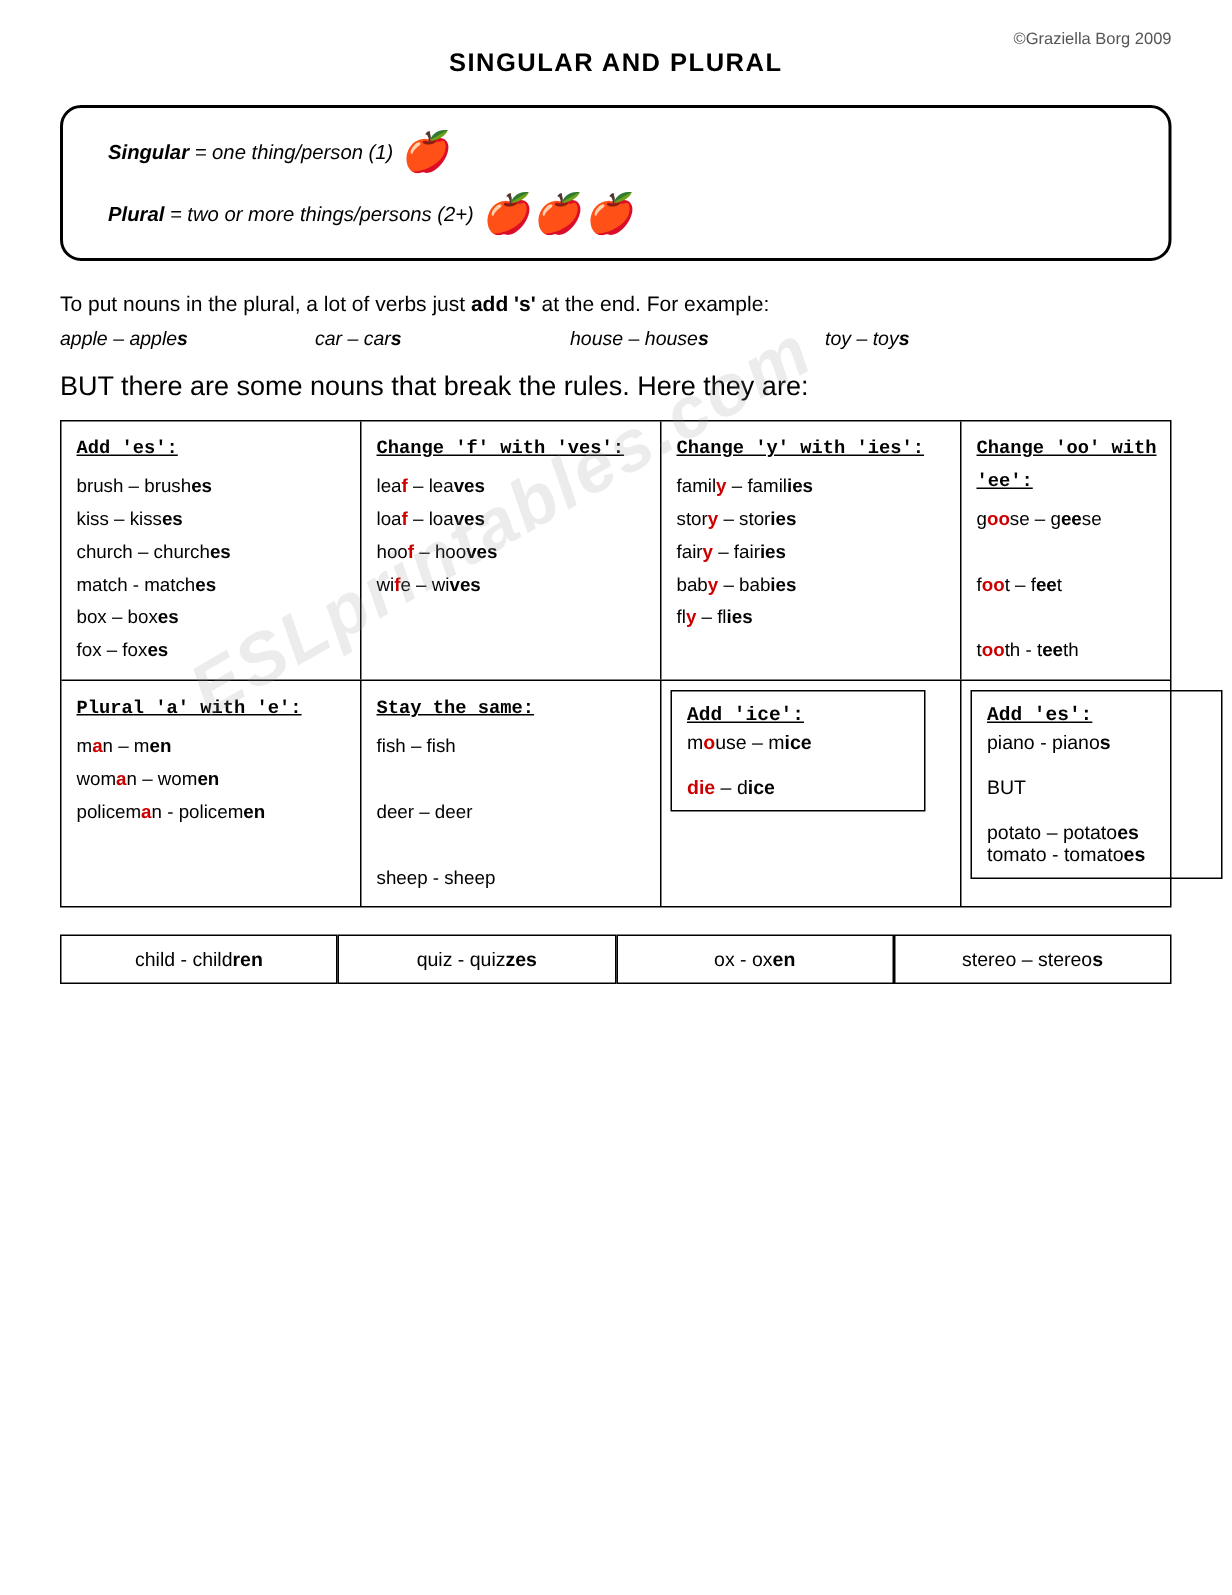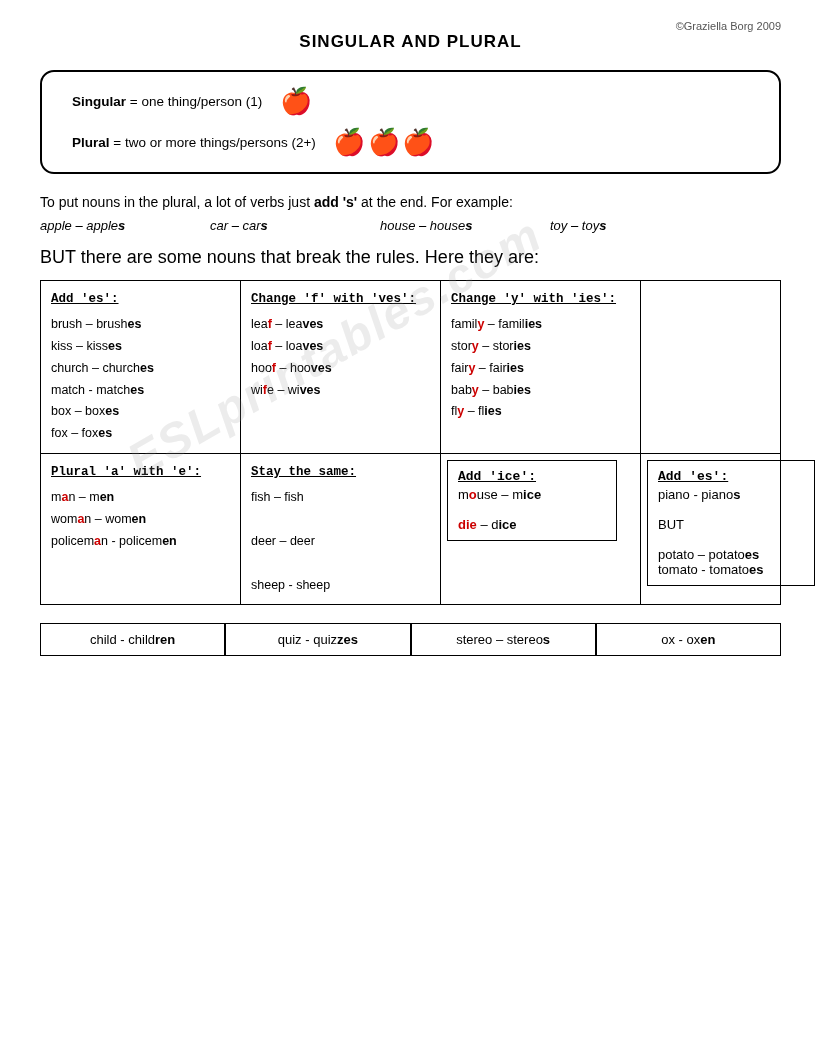--- a/index.html
+++ b/index.html
@@ -31,22 +31,23 @@
       padding: 14px 20px 14px 30px;
       margin-bottom: 20px;
       display: flex;
       flex-direction: column;
       gap: 10px;
       position: relative;
     }
     .def-row {
       display: flex;
       align-items: center;
-      gap: 18px;
+      gap: 5px;
       font-size: 13.5px;
+      font-style: italic;
     }
     .apple-emoji { font-size: 26px; }
     .apple-emoji-group { font-size: 26px; letter-spacing: 2px; }
     .intro-text {
       font-size: 14px;
       margin-bottom: 8px;
       margin-top: 6px;
     }
     .examples-row {
       display: flex;
@@ -170,20 +171,26 @@
 
     <div class="cell" style="border:none; border-right:1px solid #000; padding:8px 10px;">
       <span class="cell-title">Change 'y' with 'ies':</span>
       famil<span class="red">y</span> – famil<strong>ies</strong><br>
       stor<span class="red">y</span> – stor<strong>ies</strong><br>
       fair<span class="red">y</span> – fair<strong>ies</strong><br>
       bab<span class="red">y</span> – bab<strong>ies</strong><br>
       fl<span class="red">y</span> – fl<strong>ies</strong>
     </div>
 
+    <div class="cell" style="border:none; padding:8px 10px;">
+      <span class="cell-title">Change 'oo' with 'ee':</span>
+      g<span class="red">oo</span>se – g<strong>ee</strong>se<br><br>
+      f<span class="red">oo</span>t – f<strong>ee</strong>t<br><br>
+      t<span class="red">oo</span>th - t<strong>ee</strong>th
+    </div>
   </div>
 
   <div style="display:grid; grid-template-columns: 200px 200px 200px 180px;">
 
     <div class="cell" style="border:none; border-right:1px solid #000; padding:8px 10px;">
       <span class="cell-title">Plural 'a' with 'e':</span>
       m<span class="red">a</span>n – m<strong>en</strong><br>
       wom<span class="red">a</span>n – wom<strong>en</strong><br>
       policem<span class="red">a</span>n - policem<strong>en</strong>
     </div>
@@ -216,18 +223,18 @@
 </div>
 
 <div class="final-row">
   <div class="final-box">
     child - child<strong>ren</strong>
   </div>
   <div class="final-box">
     quiz - quiz<strong>zes</strong>
   </div>
   <div class="final-box">
+    ox - ox<strong>en</strong>
+  </div>
+  <div class="final-box">
     stereo – stereo<strong>s</strong>
   </div>
-  <div class="final-box">
-    ox - ox<strong>en</strong>
-  </div>
 </div>
 
 </body></html>

